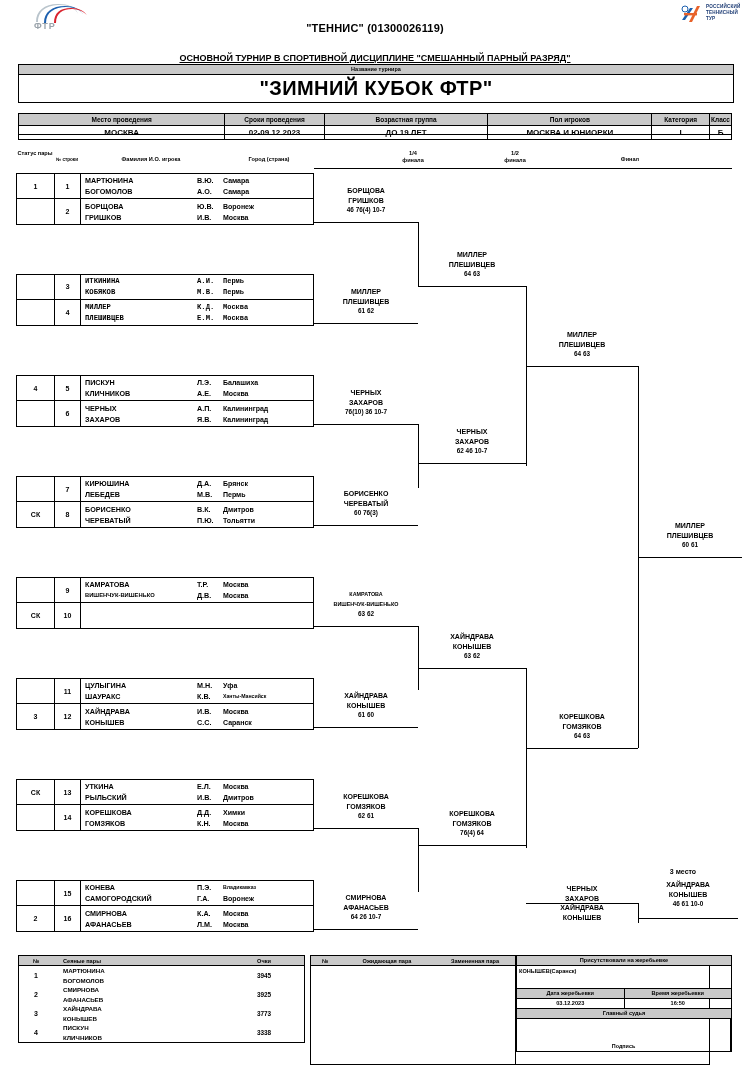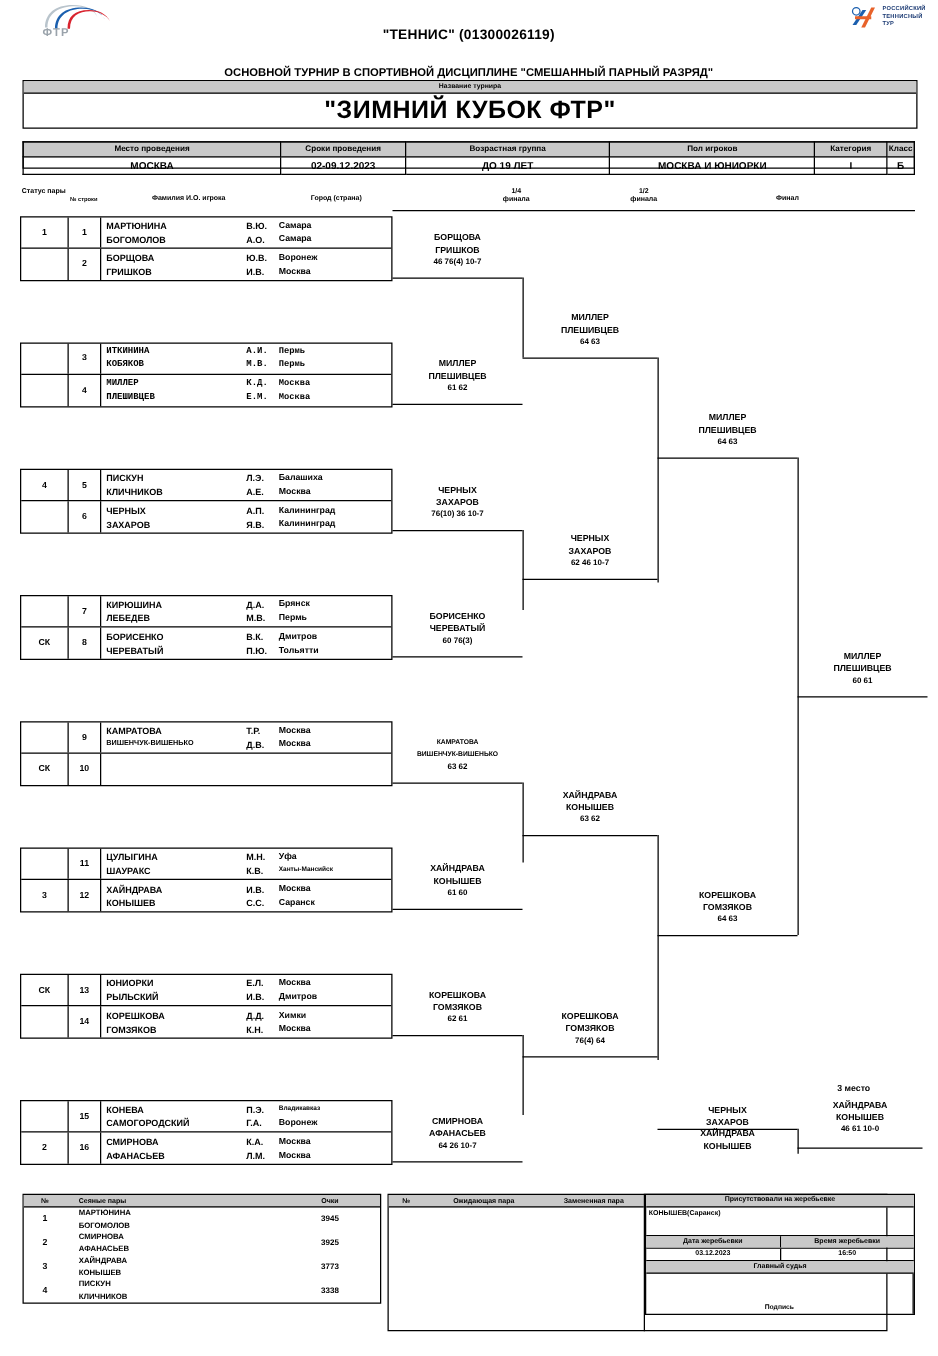--- a/index.html
+++ b/index.html
@@ -16,21 +16,21 @@
   
   .logo-left{position:absolute;left:6px;top:2px;width:62px;height:36px;margin-left:28px;}
   .logo-right{position:absolute;left:680px;top:2px;width:64px;height:32px;}
   .ftr-swoosh{position:absolute;left:2px;top:2px;width:56px;height:20px;}
   .ftr-text{position:absolute;left:0px;top:19px;font-size:9px;font-weight:bold;color:#9aa3ab;letter-spacing:1px;}
   .rtt-text{position:absolute;left:26px;top:2px;font-size:4.6px;font-weight:bold;color:#1b3a73;line-height:6.2px;letter-spacing:.2px;}
 
   
   .t-sport{position:absolute;left:0;top:8px;width:750px;text-align:center;font-size:11px;font-weight:bold;letter-spacing:.2px;}
   .t-sport2{position:absolute;left:0;top:22px;width:750px;text-align:center;font-size:11px;font-weight:bold;letter-spacing:.2px;}
-  .t-disc{position:absolute;left:0;top:53px;width:750px;text-align:center;font-size:9px;font-weight:bold;}
+  .t-disc{position:absolute;left:0;top:53px;width:750px;text-align:center;font-size:9px;font-weight:bold;text-decoration:underline;}
 
   
   .namebox{position:absolute;left:18px;top:64px;width:714px;border:1.6px solid #000;}
   .namebox .lbl{background:#c9c9c9;border-bottom:1px solid #000;text-align:center;font-size:5.5px;font-weight:bold;height:9px;line-height:9px;}
   .namebox .val{text-align:center;font-size:20px;font-weight:bold;height:27px;line-height:27px;letter-spacing:.4px;}
 
   
   .infotbl{position:absolute;left:18px;top:113px;width:714px;border-collapse:collapse;}
   .infotbl td{border:1px solid #000;text-align:center;font-size:7px;font-weight:bold;height:9px;}
   .infotbl tr.h td{background:#c9c9c9;font-size:6.5px;}
@@ -365,21 +365,21 @@
             </div>
           </div>
         </div>
       </div>
       <div class="pairblock" style="top: 779px;">
         <div class="prow top unseed">
           <div class="c-status">СК</div>
           <div class="c-num">13</div>
           <div class="c-players">
             <div class="pl">
-              <span class="fam">ЮНИОРКИ</span>
+              <span class="fam">УТКИНА</span>
               <span class="ini">Е.Л.</span>
               <span class="city">Москва</span>
             </div>
             <div class="pl">
               <span class="fam">РЫЛЬСКИЙ</span>
               <span class="ini">И.В.</span>
               <span class="city">Дмитров</span>
             </div>
           </div>
         </div>

